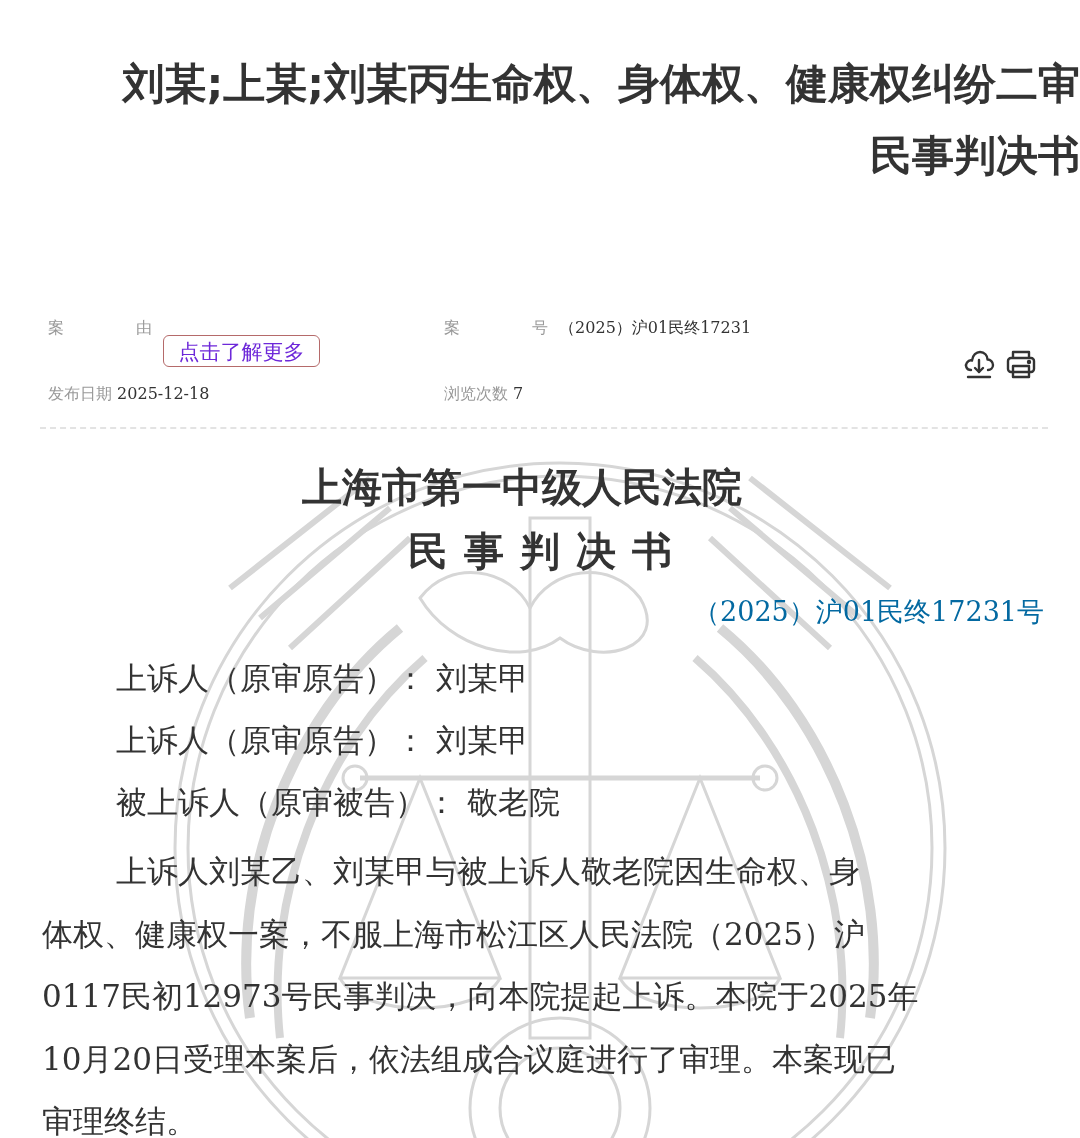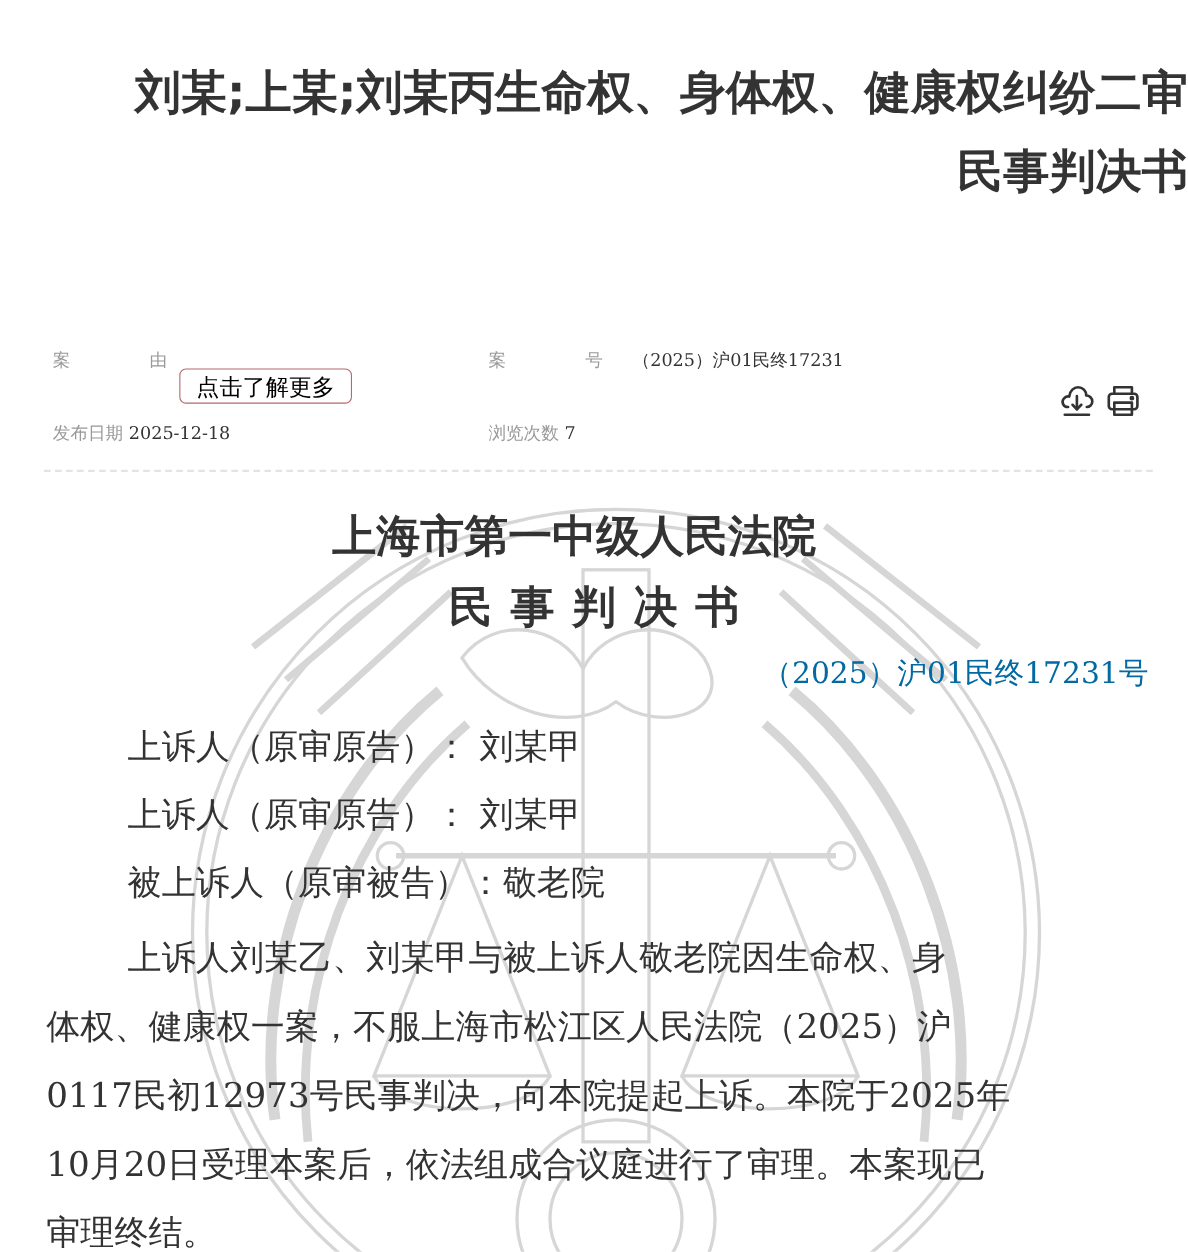--- a/index.html
+++ b/index.html
@@ -5,21 +5,21 @@
     html, body { margin: 0; padding: 0; background: #ffffff; }
     body { width: 1080px; height: 1138px; overflow: hidden; position: relative;
            font-family: "DejaVu Serif", "Liberation Serif", serif; color: #333333; }
     .page-title { position: absolute; left: 0; width: 1080px; top: 48px; text-align: right;
                   font-family: "DejaVu Sans", "Liberation Sans", sans-serif; font-weight: bold;
                   font-size: 42px; line-height: 72px; color: #333; letter-spacing: 0px; }
     .meta { position: absolute; font-size: 16px; color: #999; white-space: nowrap; }
     .meta .val { color: #333; }
     .meta-label-spread { display: inline-block; width: 104px; text-align-last: justify; }
     .more-badge { position: absolute; left: 163px; top: 335px; width: 157px; height: 32px;
-                  border: 1.5px solid #b56a6a; border-radius: 6px; color: #000000;
+                  border: 1.5px solid #b56a6a; border-radius: 6px; color: #6d28d9;
                   font-size: 21px; line-height: 32px; text-align: center; box-sizing: border-box; }
     .icon-btn { position: absolute; width: 34px; height: 34px; }
     .divider { position: absolute; left: 40px; width: 1008px; top: 427px; height: 0;
                border-top: 2px dashed #e3e3e3; }
     .doc-area { position: absolute; left: 0; top: 440px; width: 1080px; height: 698px; overflow: hidden; }
     .emblem { position: absolute; left: 170px; top: 18px; width: 780px; height: 780px; }
     .court-name { position: absolute; left: 0; width: 1044px; top: 20px; text-align: center;
                   font-family: "DejaVu Sans", "Liberation Sans", sans-serif; font-weight: bold;
                   font-size: 40px; color: #333; }
     .doc-type { position: absolute; left: 0; width: 1080px; top: 84px; text-align: center;
@@ -40,21 +40,21 @@
   <div>民事判决书</div>
 </div>
 
 <div class="meta" style="left:48px; top:318px;">
   <span class="meta-label-spread">案　由</span>
 </div>
 <div class="more-badge">点击了解更多</div>
 
 <div class="meta" style="left:444px; top:318px;">
   <span class="meta-label-spread">案　号</span>
-  <span class="val" style="margin-left:22px;">（2025）沪01民终17231</span>
+  <span class="val" style="margin-left:6px;">（2025）沪01民终17231</span>
 </div>
 
 <div class="meta" style="left:48px; top:384px;">
   <span>发布日期</span>
   <span class="val">2025-12-18</span>
 </div>
 <div class="meta" style="left:444px; top:384px;">
   <span>浏览次数</span>
   <span class="val">7</span>
 </div>
@@ -105,21 +105,21 @@
   <div class="doc-type">民事判决书</div>
   <div class="case-no">（2025）沪01民终17231号</div>
 
   <div class="party" style="top:218px;">
     <span>上诉人（原审原告）：</span><span style="margin-left:10px;">刘某甲</span>
   </div>
   <div class="party" style="top:280px;">
     <span>上诉人（原审原告）：</span><span style="margin-left:10px;">刘某甲</span>
   </div>
   <div class="party" style="top:342px;">
-    <span>被上诉人（原审被告）：</span><span style="">敬老院</span>
+    <span>被上诉人（原审被告）：</span><span style="margin-left:10px;">敬老院</span>
   </div>
 
   <div class="body-para">
     <span>上诉人刘某乙、刘某甲与被上诉人敬老院因生命权、身</span>
     <span>体权、健康权一案，不服上海市松江区人民法院（2025）沪</span>
     <span>0117民初12973号民事判决，向本院提起上诉。本院于2025年</span>
     <span>10月20日受理本案后，依法组成合议庭进行了审理。本案现已</span>
     <span>审理终结。</span>
   </div>
 </div>

